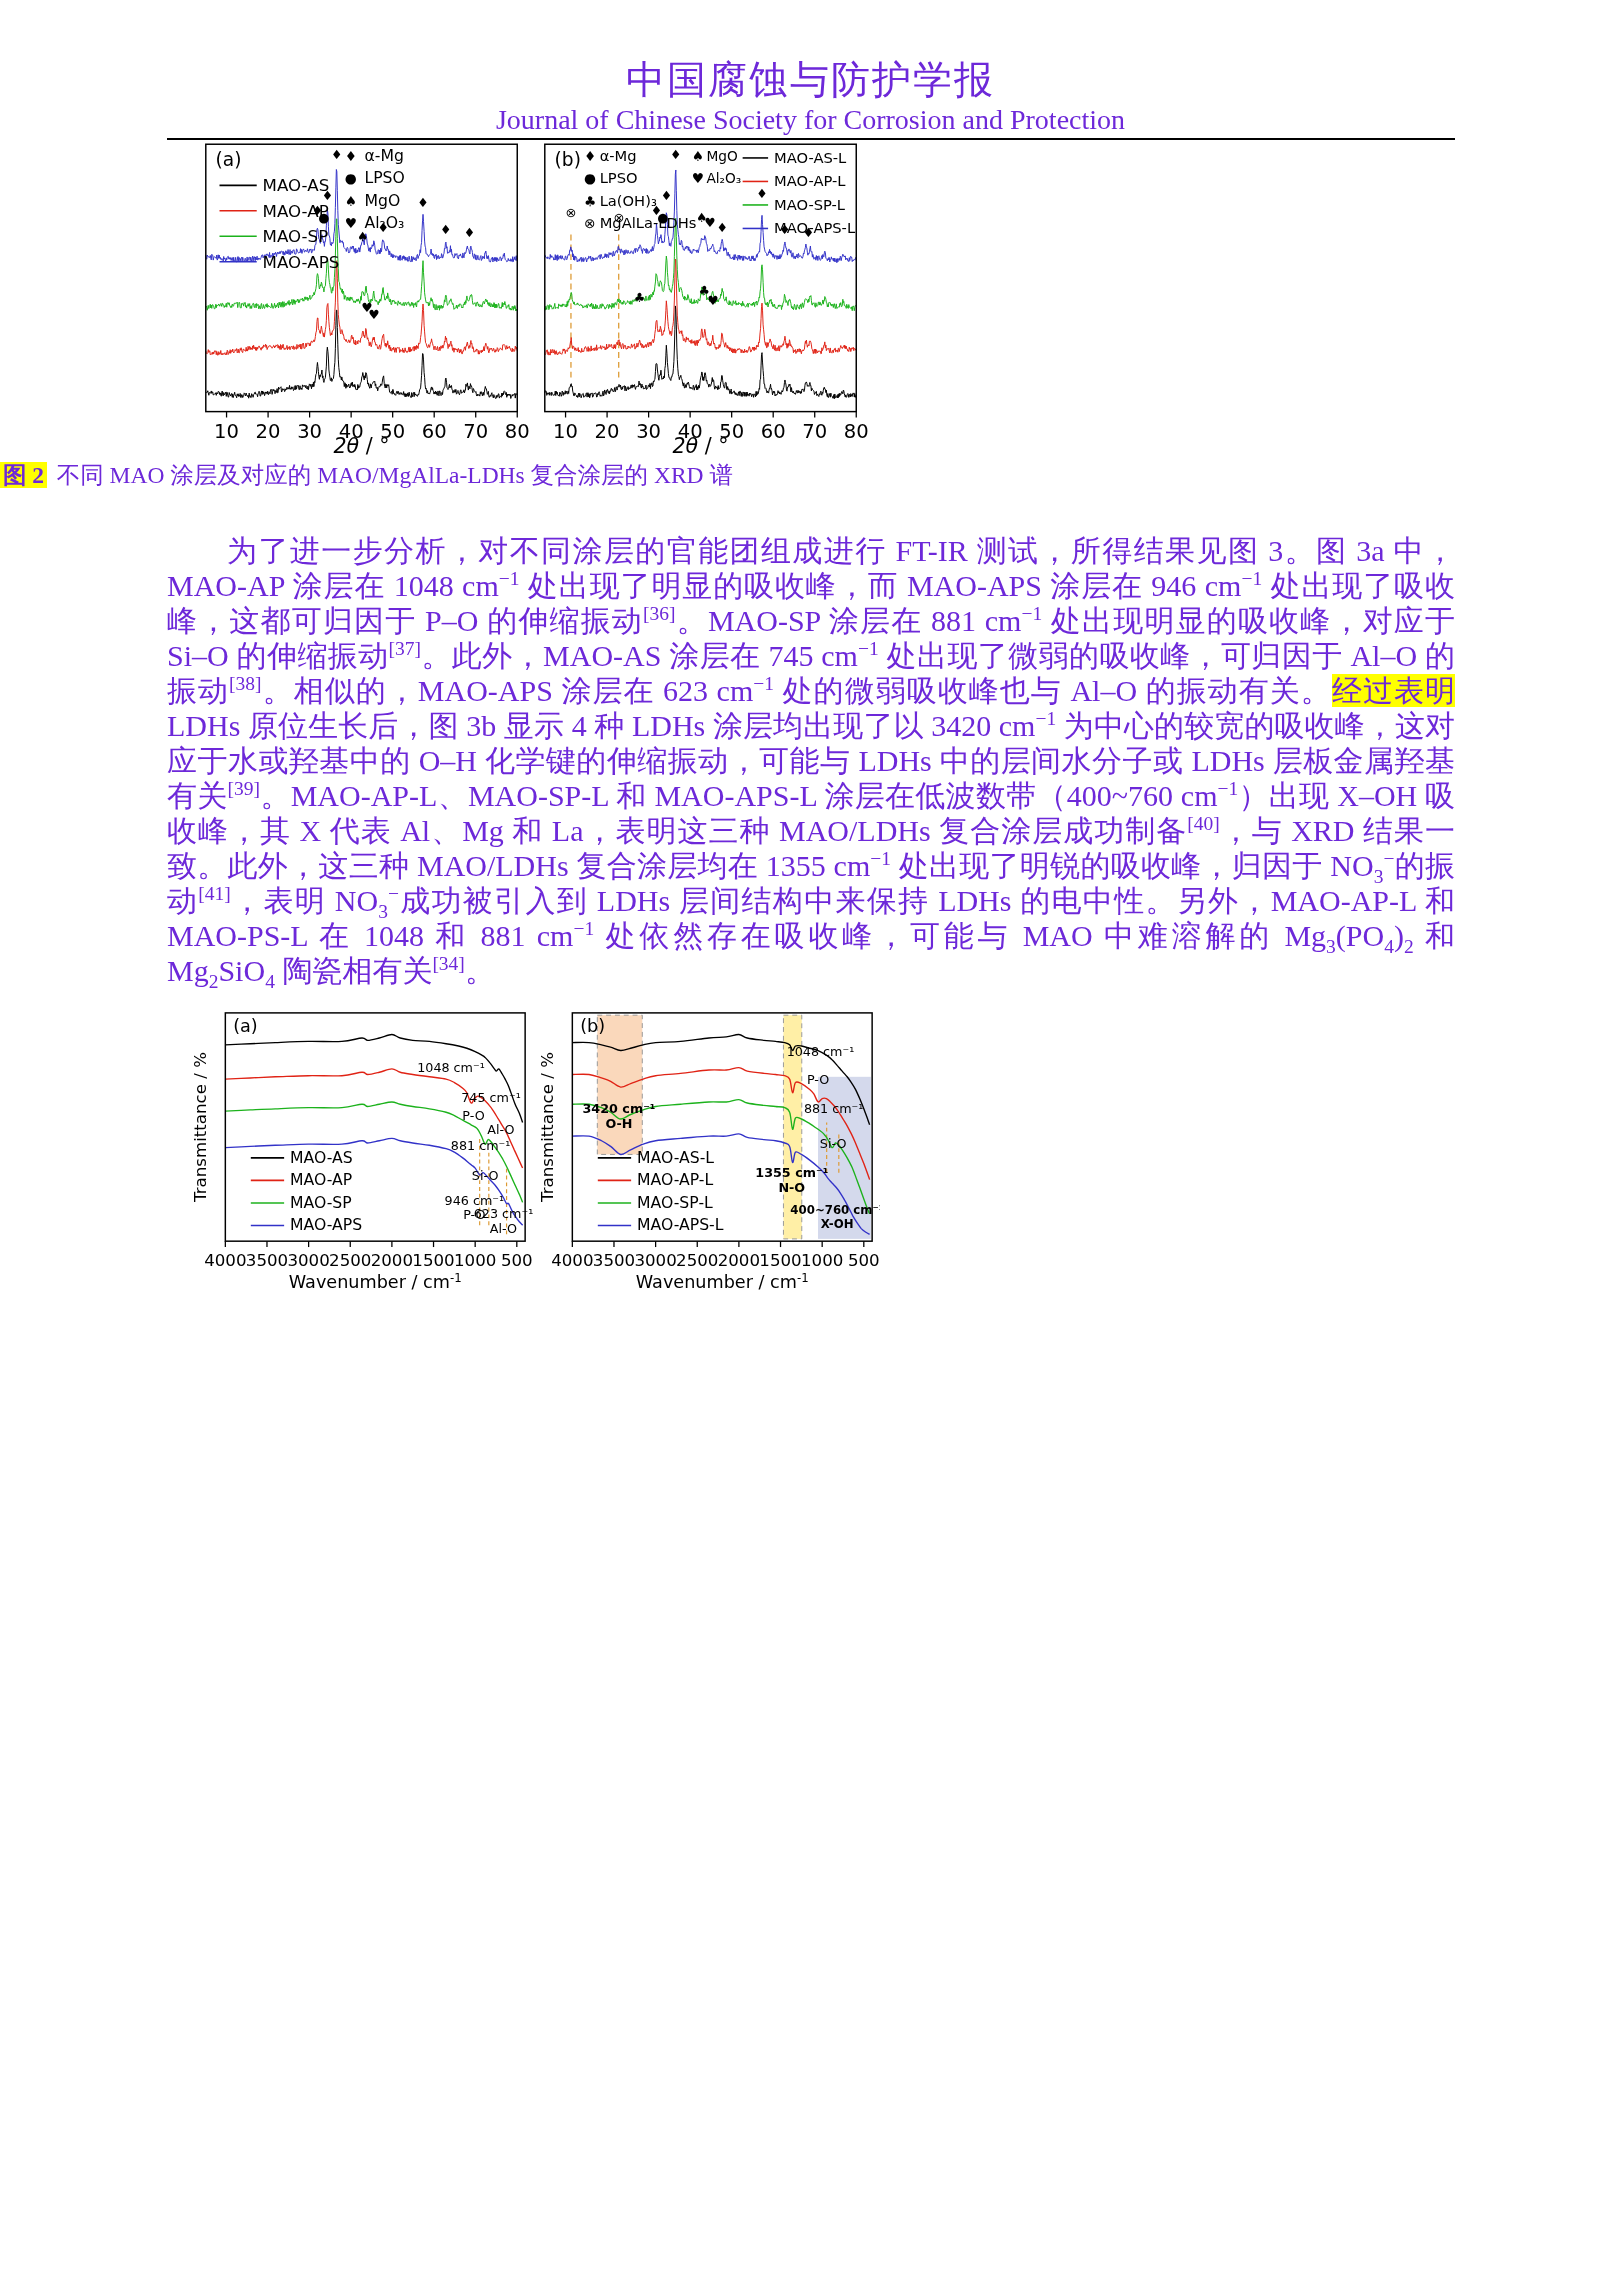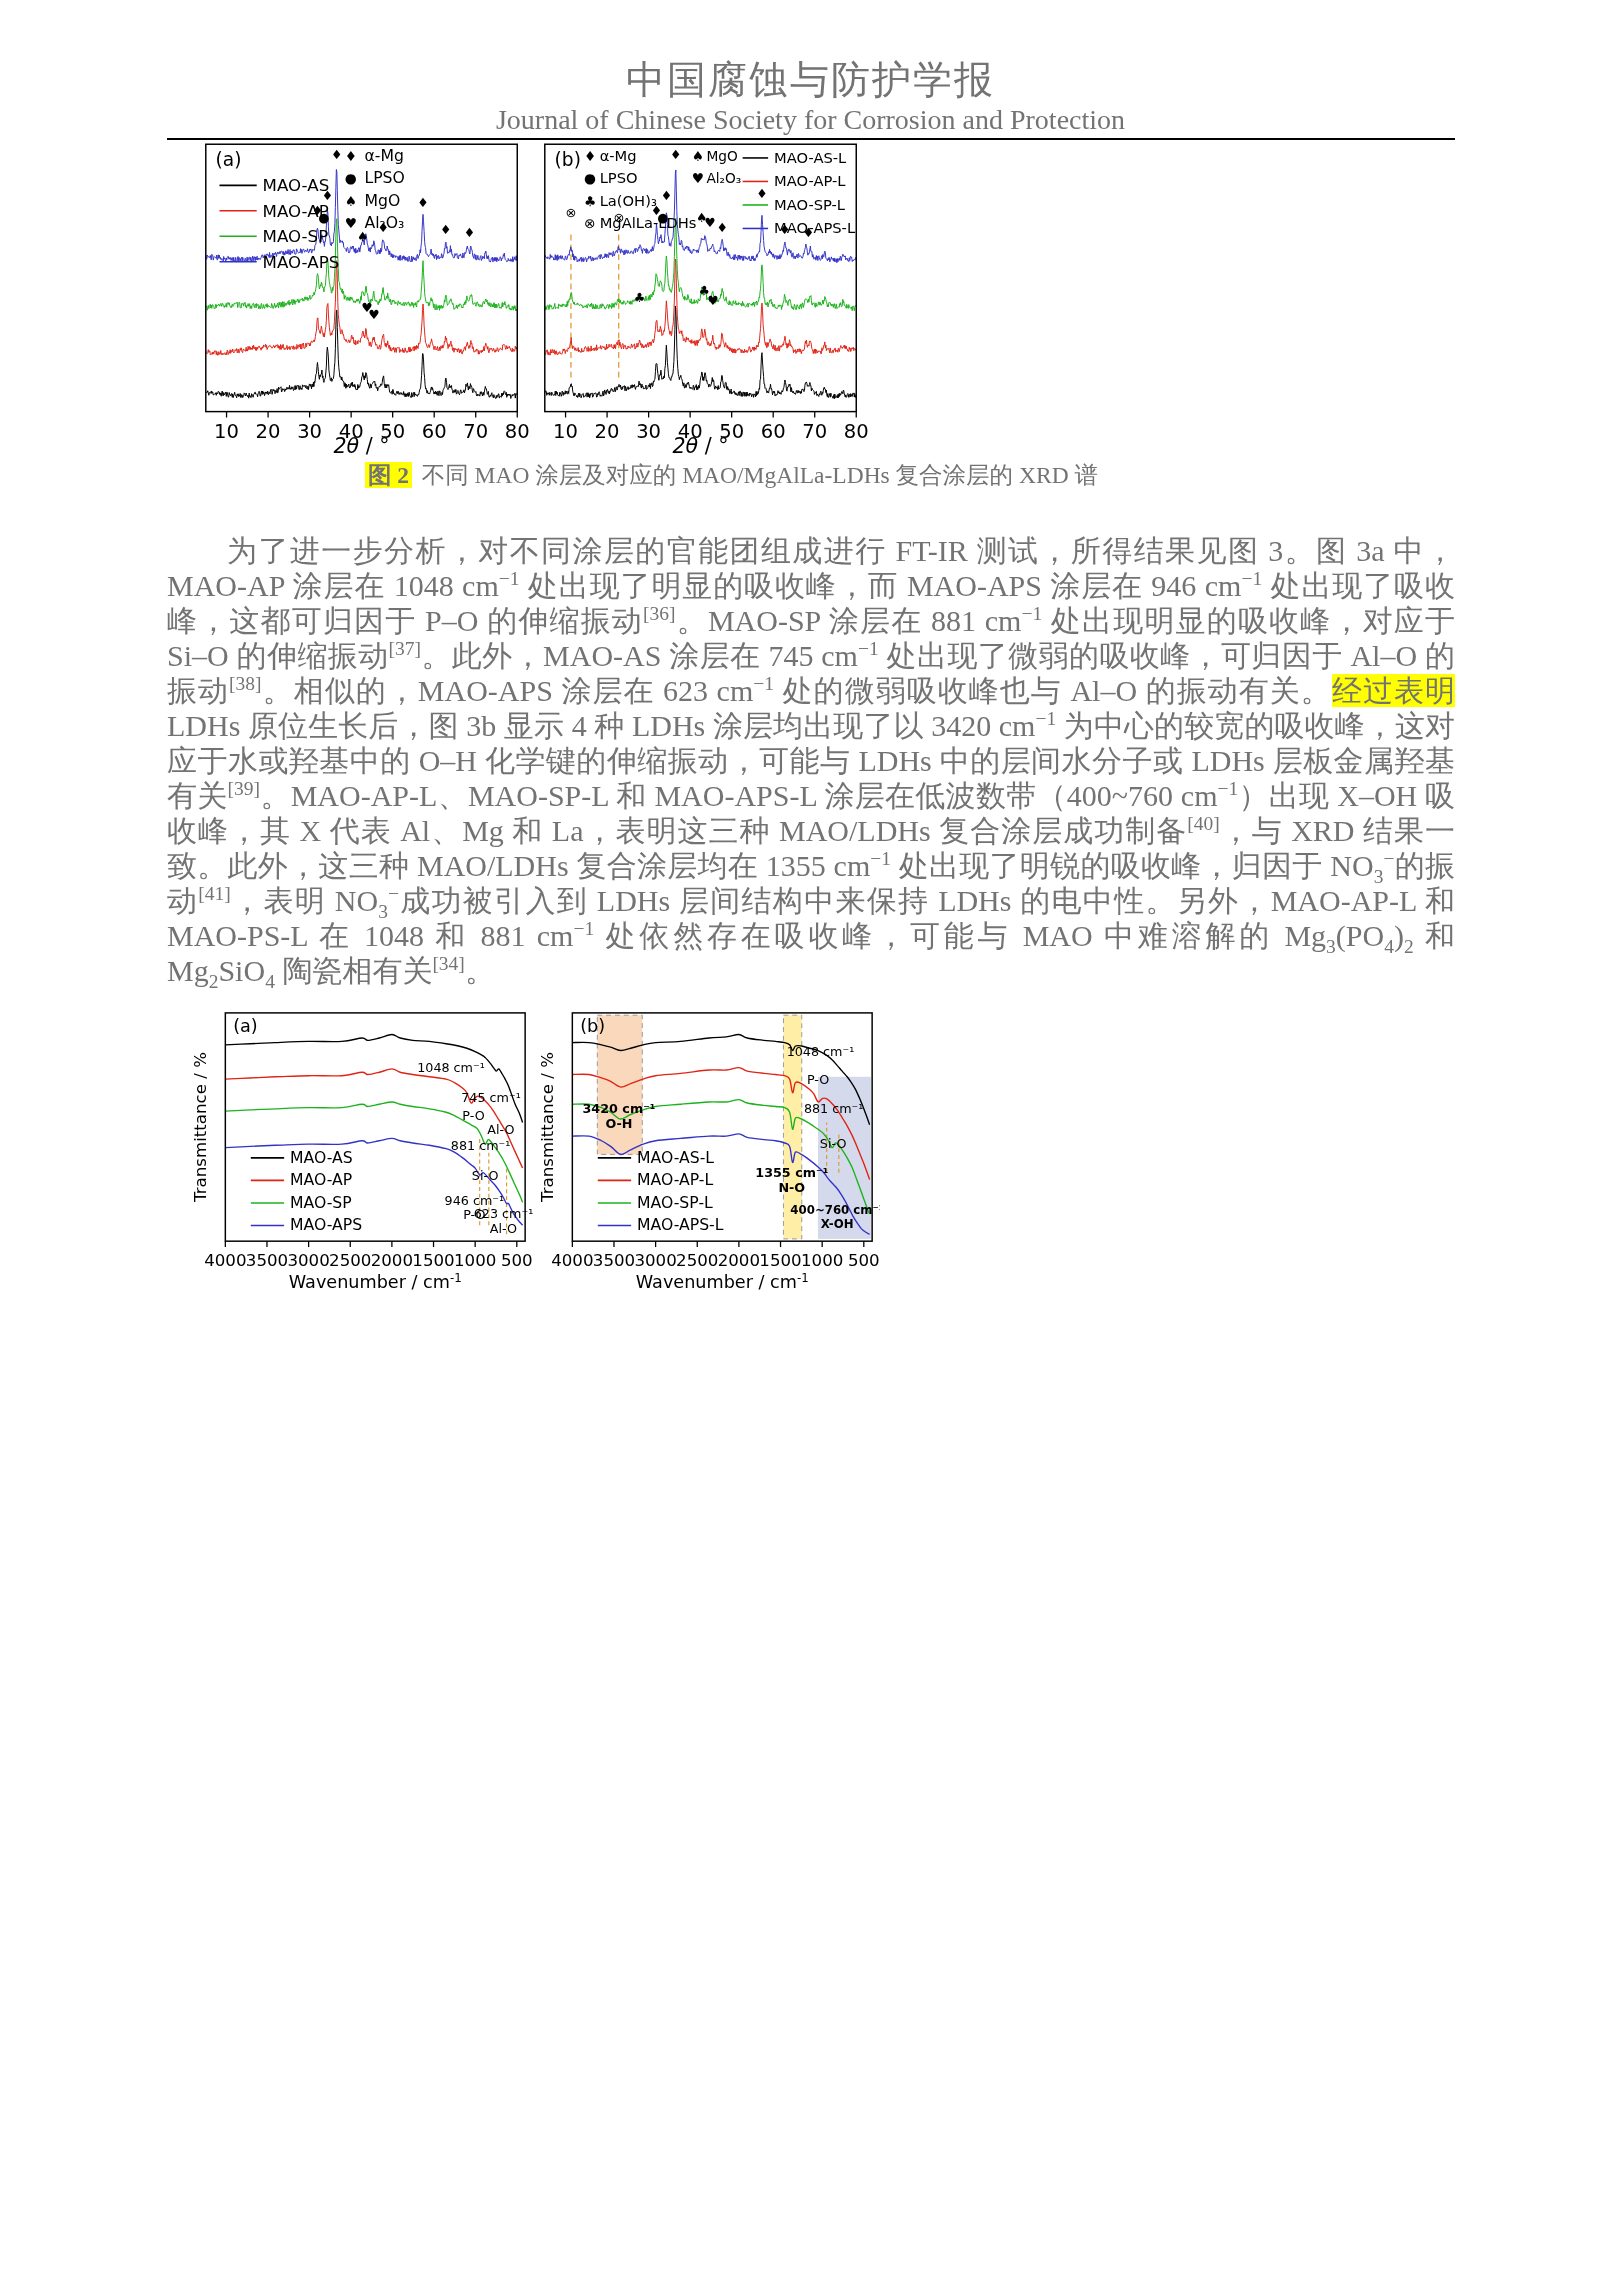--- a/index.html
+++ b/index.html
@@ -1,27 +1,27 @@
 <!DOCTYPE html>
 <html><head>
 <meta charset="utf-8">
 <style>
   *{margin:0;padding:0;box-sizing:border-box}
   html,body{background:#9a9a9a}
   .page{position:relative;width:1621px;height:2293px;background:#ffffff;margin:0 auto;
-        font-family:"Liberation Serif","DejaVu Serif",serif;color:#737373;overflow:hidden}
+        font-family:"Liberation Serif","DejaVu Serif",serif;color:#6d28d9;overflow:hidden}
   .jtitle-zh{position:absolute;top:57px;left:0;width:100%;text-align:center;
              font-size:39px;line-height:45px;letter-spacing:2px}
   .jtitle-en{position:absolute;top:104px;left:0;width:100%;text-align: center;font-size:28px}
   .rule{position:absolute;top:138px;left:167px;width:1288px;height:2px;background:#000}
   .fig2{position:absolute;top:139px;left:196px;display:flex;gap:5.9px}
   .fig3{position:absolute;top:1008px;left:192px;display:flex;gap:5.9px}
   svg{display:block}
   svg text{font-family:"DejaVu Sans","Liberation Sans",sans-serif;fill:#000}
-  .cap{position:absolute;left:0;width:1098px;text-align:right;font-size:23.5px;line-height:29px}
+  .cap{position:absolute;left:0;width:1098px;text-align:left;font-size:23.5px;line-height:29px}
   .cap .cl{font-weight:bold;background:#ffff00;padding:0 2.9px;margin-right:9.8px}
   .cap2zh{top:461px}
   .cap2en{top:497px}
   .cap3zh{top:1323px}
   .cap3en{top:1364px}
   .body{position:absolute;top:533px;left:167px;width:1288px;font-size:30px;line-height:35px;
         text-align:justify;text-indent:2em}
   .body .hl{background:#ffff00}
   .body sup,.body sub{line-height:0;font-size:0.65em}
 </style>

